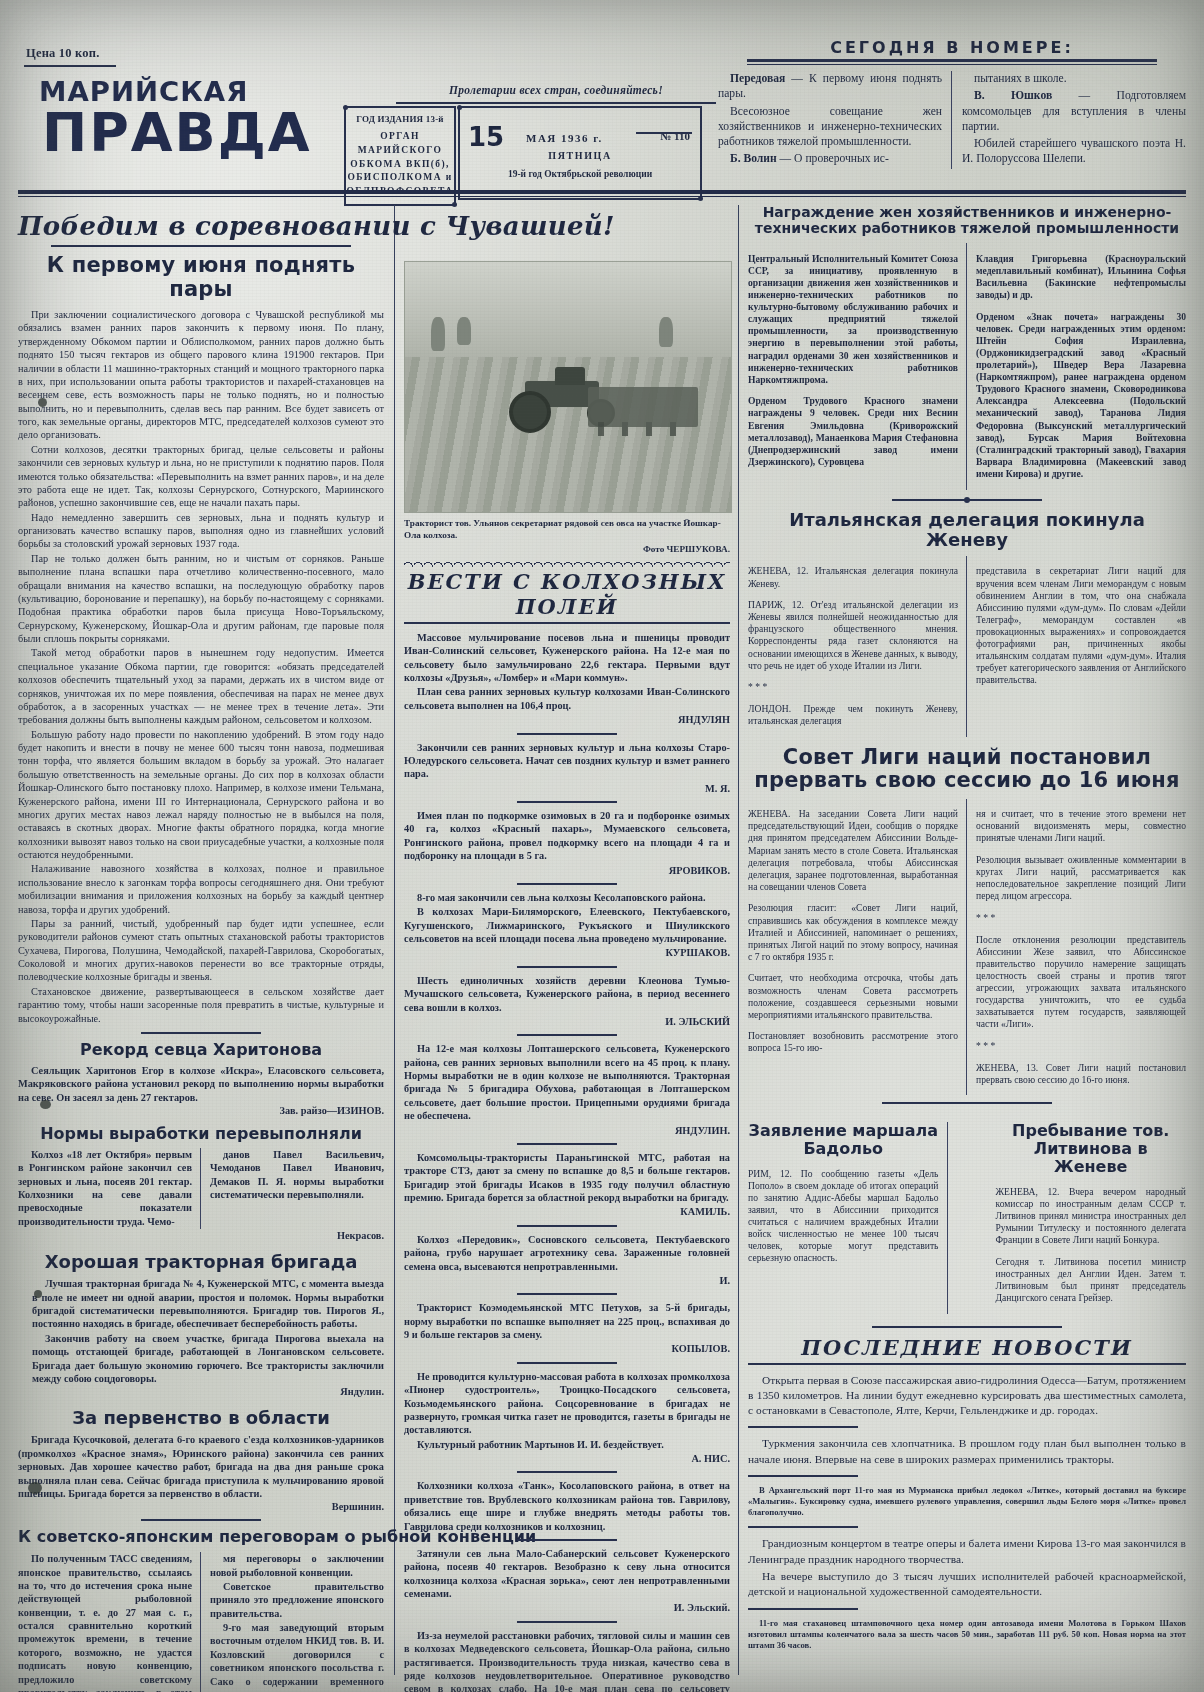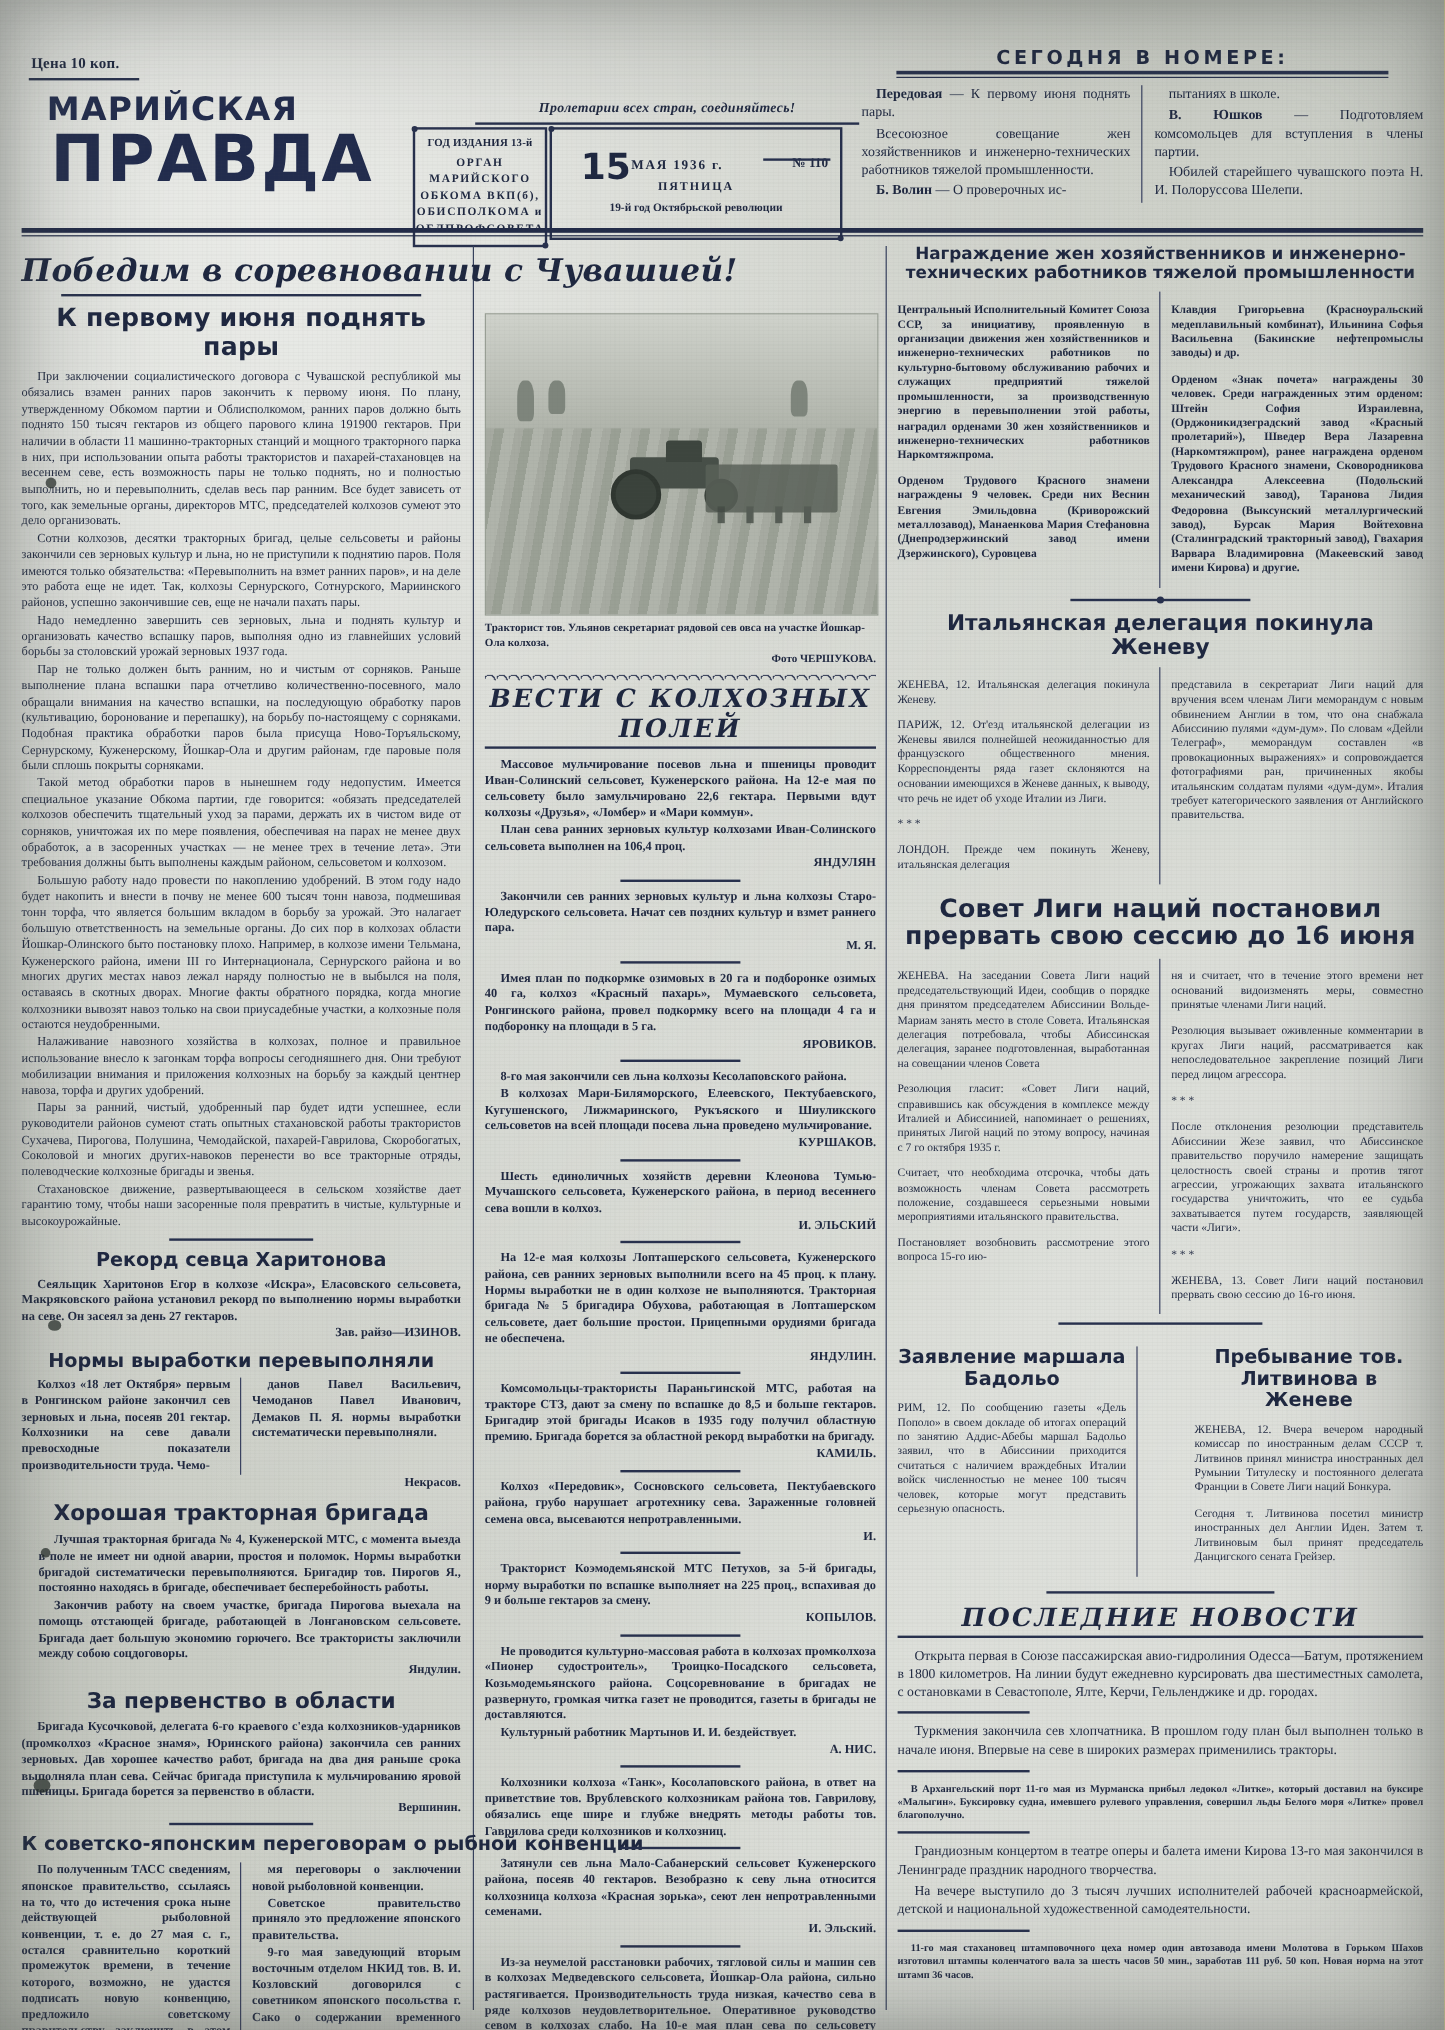--- a/index.html
+++ b/index.html
@@ -2,21 +2,21 @@
 <html><head>
 <meta charset="utf-8">
 <title>Марийская правда</title>
 <style>
   html,body{margin:0;padding:0;background:#8a8d86;}
   body{font-family:"Liberation Serif", serif;}
   #page{
     position:relative;
     width:1204px;height:1692px;
     margin:0 auto;
-    background:#fde047;
+    background:#a3a3a3;
     overflow:hidden;
   }
   
   #paper{
     position:absolute;inset:0;
     background:
       radial-gradient(ellipse at 20% 12%, rgba(255,255,255,.55), rgba(255,255,255,0) 55%),
       radial-gradient(ellipse at 85% 75%, rgba(255,255,255,.35), rgba(255,255,255,0) 60%),
       linear-gradient(115deg,#d4d7d0 0%,#c9ccc4 40%,#d2d5ce 70%,#c4c7bf 100%);
   }
@@ -46,22 +46,22 @@
   #slogan-rule{position:absolute;left:378px;top:64px;width:320px;height:2px;background:#27304d;}
 
   .mb{position:absolute;border:2px solid #27304d;}
   .mb:before,.mb:after{content:"";position:absolute;width:5px;height:5px;background:#27304d;border-radius:50%;}
   .mb:before{left:-3px;top:-3px;}
   .mb:after{right:-3px;bottom:-3px;}
   #box-organ{left:326px;top:68px;width:108px;height:90px;text-align:center;padding-top:6px;}
   #box-organ .yr{font-size:9px;font-weight:bold;letter-spacing:.2px;}
   #box-organ .org{font-size:9.5px;font-weight:bold;letter-spacing:1.4px;line-height:1.45;margin-top:6px;}
   #box-date{left:440px;top:68px;width:240px;height:90px;text-align:center;}
-  #box-date .big{position:absolute;left:24px;top:14px;font-family:"DejaVu Sans",sans-serif;
-                 font-size:30px;font-weight:bold;}
+  #box-date .big{position:absolute;left:8px;top:14px;font-family:"DejaVu Sans",sans-serif;
+                 font-size:26px;font-weight:bold;}
   #box-date .mo{position:absolute;left:66px;top:24px;font-size:11px;font-weight:bold;letter-spacing:1.5px;}
   #box-date .no{position:absolute;right:10px;top:22px;font-size:11px;font-weight:bold;}
   #box-date .noline{position:absolute;right:8px;top:24px;width:56px;height:2px;background:#27304d;}
   #box-date .dow{position:absolute;left:0;right:0;top:42px;font-size:10px;font-weight:bold;letter-spacing:1.6px;}
   #box-date .rev{position:absolute;left:0;right:0;top:60px;font-size:9.5px;font-weight:bold;line-height:1.3;}
 
   #today{position:absolute;left:700px;top:0px;width:468px;}
   #today h2{margin:0;text-align:center;font-family:"DejaVu Sans",sans-serif;font-size:16px;
             font-weight:bold;letter-spacing:3px;}
   #today .u{width:410px;height:3px;background:#27304d;margin:2px auto 0;}
@@ -423,21 +423,21 @@
               </div>
           </div>
         </div>
 
         <div class="sep" style="width:190px;margin-top:12px;"></div>
 
         <div class="sec-italic">ПОСЛЕДНИЕ НОВОСТИ</div>
         <div style="height:2px;background:#27304d;margin:3px 0 8px;"></div>
 
         <div class="newsblock">
-            <p>Открыта первая в Союзе пассажирская авио-гидролиния Одесса—Батум, протяжением в 1800 километров. На линии будут ежедневно курсировать два шестиместных самолета, с остановками в Севастополе, Ялте, Керчи, Гельленджике и др. городах.</p>
+            <p>Открыта первая в Союзе пассажирская авио-гидролиния Одесса—Батум, протяжением в 1350 километров. На линии будут ежедневно курсировать два шестиместных самолета, с остановками в Севастополе, Ялте, Керчи, Гельленджике и др. городах.</p>
           </div>
         <div class="sep" style="width:110px;margin:8px 0;"></div>
         <div class="newsblock">
             <p>Туркмения закончила сев хлопчатника. В прошлом году план был выполнен только в начале июня. Впервые на севе в широких размерах применились тракторы.</p>
           </div>
         <div class="sep" style="width:110px;margin:8px 0;"></div>
         <div class="tiny">
           <p>В Архангельский порт 11-го мая из Мурманска прибыл ледокол «Литке», который доставил на буксире «Малыгин». Буксировку судна, имевшего рулевого управления, совершил льды Белого моря «Литке» провел благополучно.</p>
         </div>
         <div class="sep" style="width:110px;margin:8px 0;"></div>

